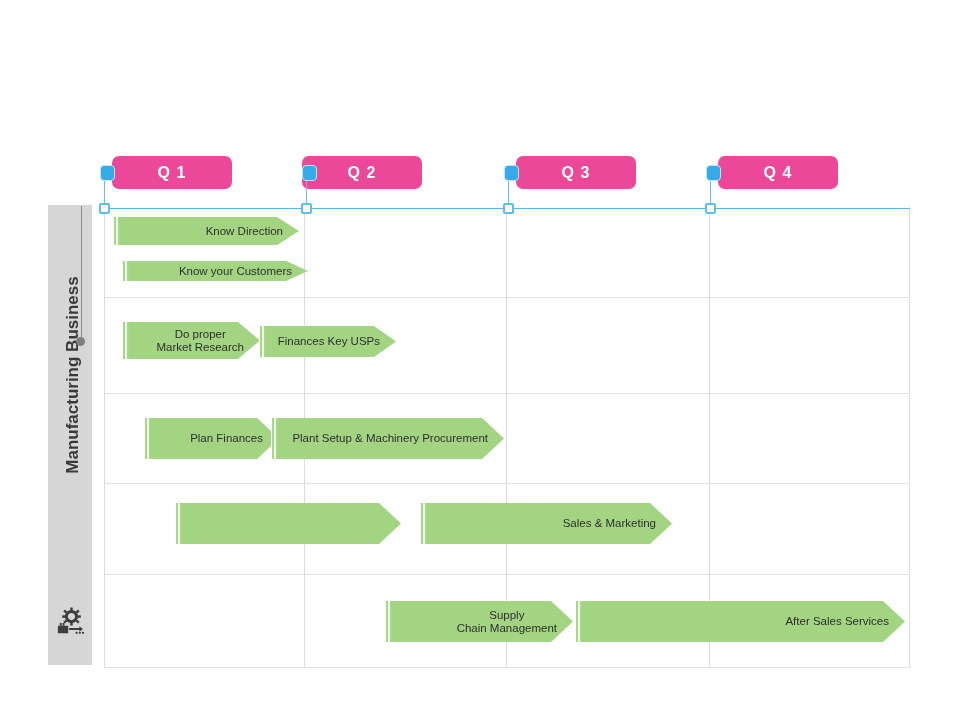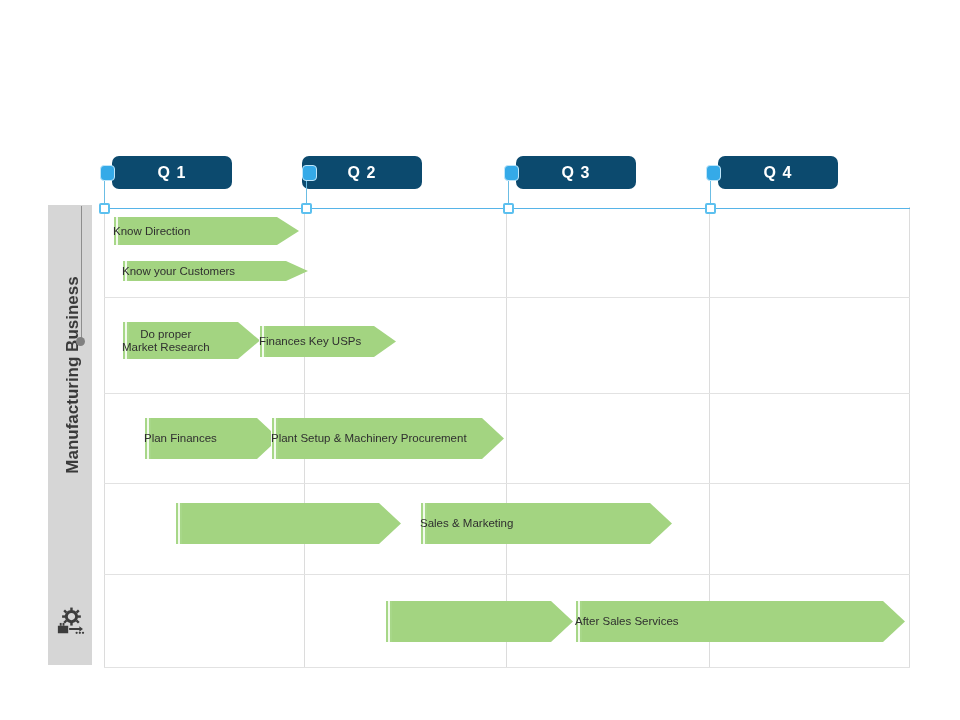--- a/index.html
+++ b/index.html
@@ -111,21 +111,21 @@
     top: 208px;
     width: 806px;
     height: 1px;
     background: #56b4e8;
   }
   .q-box {
     position: absolute;
     top: 156px;
     height: 33px;
     border-radius: 7px;
-    background: #0c4a6e;
+    background: #ec4899;
     color: #ffffff;
     font-size: 16px;
     font-weight: bold;
     line-height: 33px;
     text-align: center;
     letter-spacing: 1px;
   }
   .q-handle {
     position: absolute;
     top: 165px;
@@ -152,21 +152,21 @@
     border: 2px solid #5cc0ef;
     border-radius: 2px;
     box-sizing: border-box;
   }
 
   
   .arrow {
     position: absolute;
     display: flex;
     align-items: center;
-    justify-content: flex-start;
+    justify-content: flex-end;
   }
   .arrow-tail {
     position: absolute;
     left: 0; top: 0;
     height: 100%;
     width: 9px;
     background:
       linear-gradient(to right,
         #ffffff 0px, #ffffff 1px,
         #a7d788 1px, #a7d788 3px,
@@ -295,20 +295,22 @@
         <div class="arrow-body" style="width: 219px;"></div>
       </div>
       <div class="arrow" style="left: 420px; top: 503px; width: 252px; height: 41px;">
         <div class="arrow-tail"></div>
         <div class="arrow-body" style="width: 245px;"></div>
         <div class="arrow-label">Sales &amp; Marketing</div>
       </div>
       <div class="arrow" style="left: 385px; top: 601px; width: 188px; height: 41px;">
         <div class="arrow-tail"></div>
         <div class="arrow-body" style="width: 181px;"></div>
+        <div class="arrow-label">Supply
+Chain Management</div>
       </div>
       <div class="arrow" style="left: 575px; top: 601px; width: 330px; height: 41px;">
         <div class="arrow-tail"></div>
         <div class="arrow-body" style="width: 323px;"></div>
         <div class="arrow-label">After Sales Services</div>
       </div>
     </div>
 
 </div>
 

